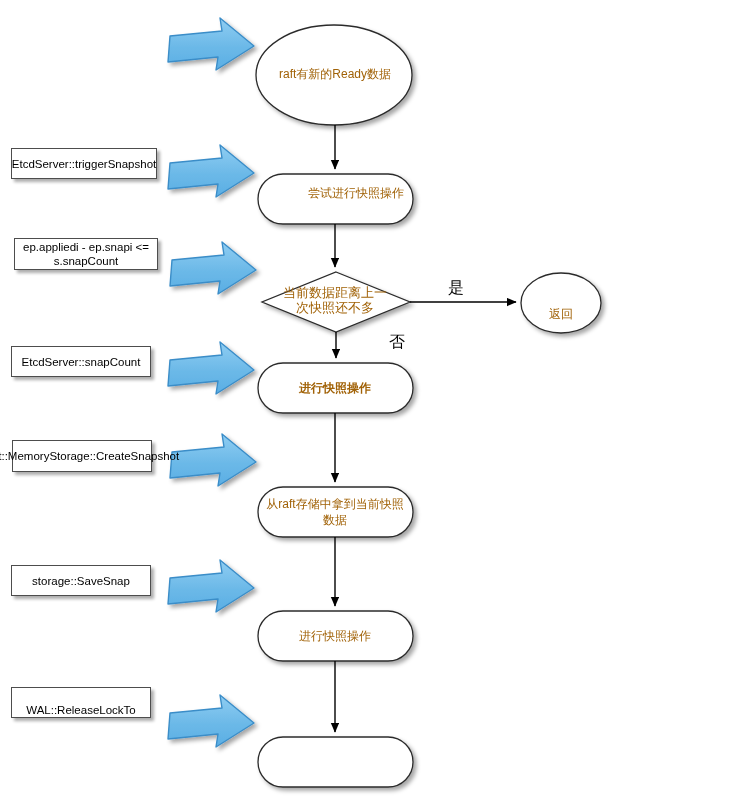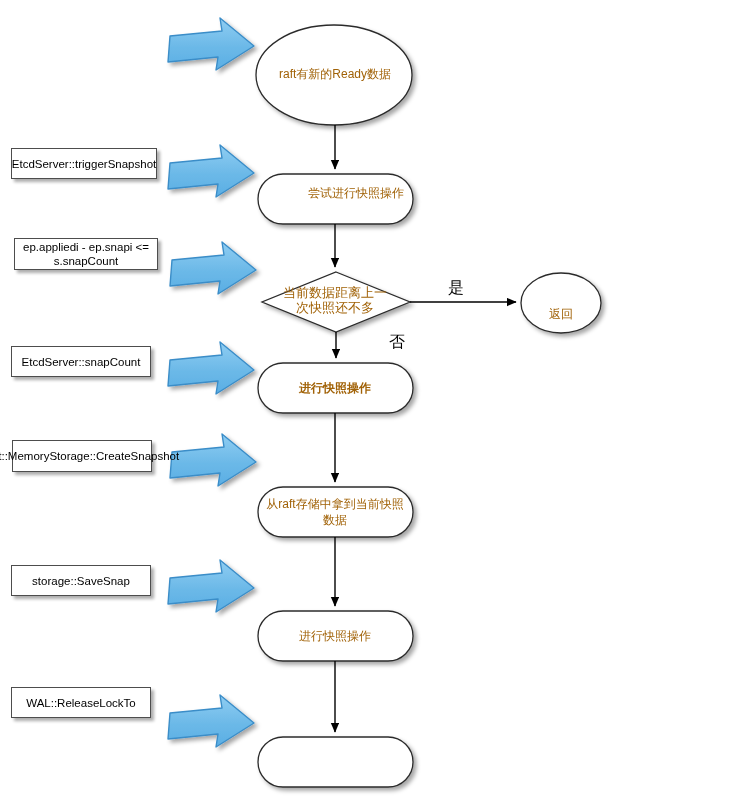--- a/index.html
+++ b/index.html
@@ -152,21 +152,21 @@
   </div>
 
   <div class="anno-box" style="left:12px; top:440px; width:140px; height:32px;">
     <span>raft::MemoryStorage::CreateSnapshot</span>
   </div>
 
   <div class="anno-box" style="left:11px; top:565px; width:140px; height:31px;">
     <span>storage::SaveSnap</span>
   </div>
 
-  <div class="anno-box" style="left:11px; top:687px; width:140px; height:31px;">
+  <div class="anno-box" style="left:11px; top:687px; width:140px; height:31px;align-items:flex-end;">
     <span>WAL::ReleaseLockTo</span>
   </div>
 
   <div class="node-text" style="left:266px; top:66px; width:138px;">raft有新的Ready数据</div>
 
   <div class="node-text" style="left:266px; top:185px; width:138px;text-align:right;">尝试进行快照操作</div>
 
   <div class="node-text" style="left:281px; top:285px; width:108px; font-size:13px; line-height:15px;">当前数据距离上一次快照还不多</div>
 
   <div class="node-text" style="left:524px; top:306px; width:74px;">返回</div>

